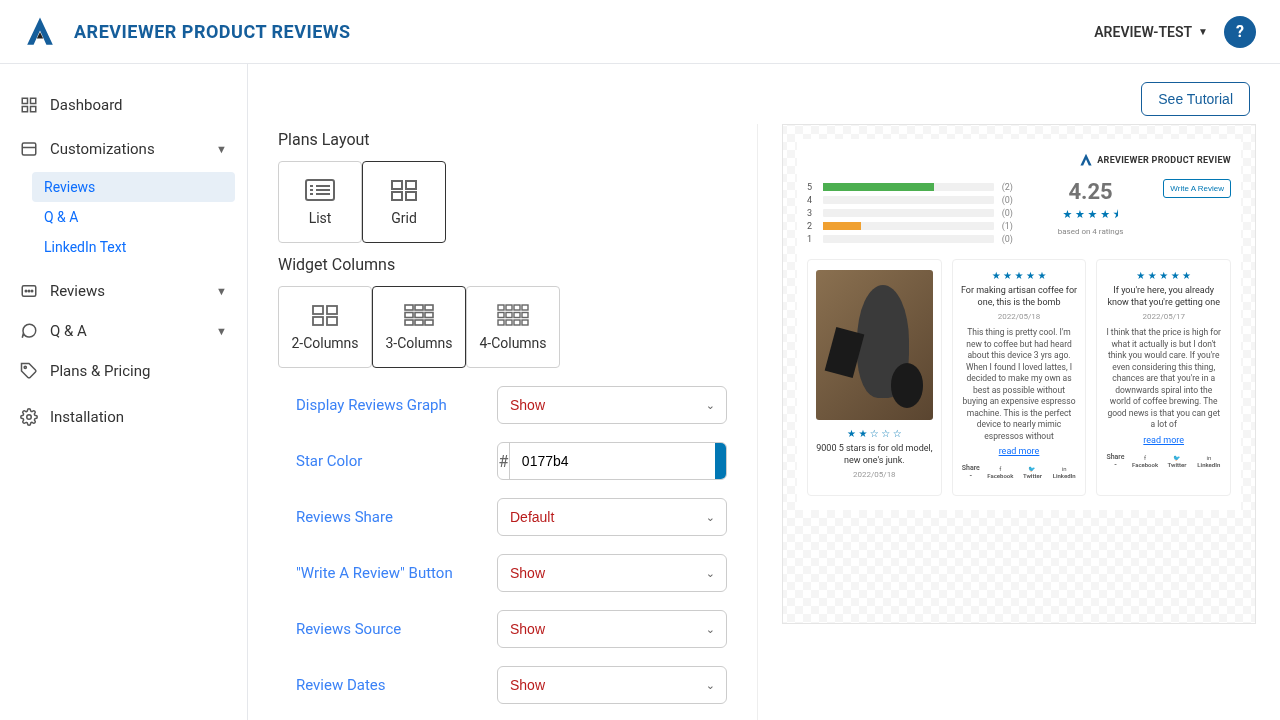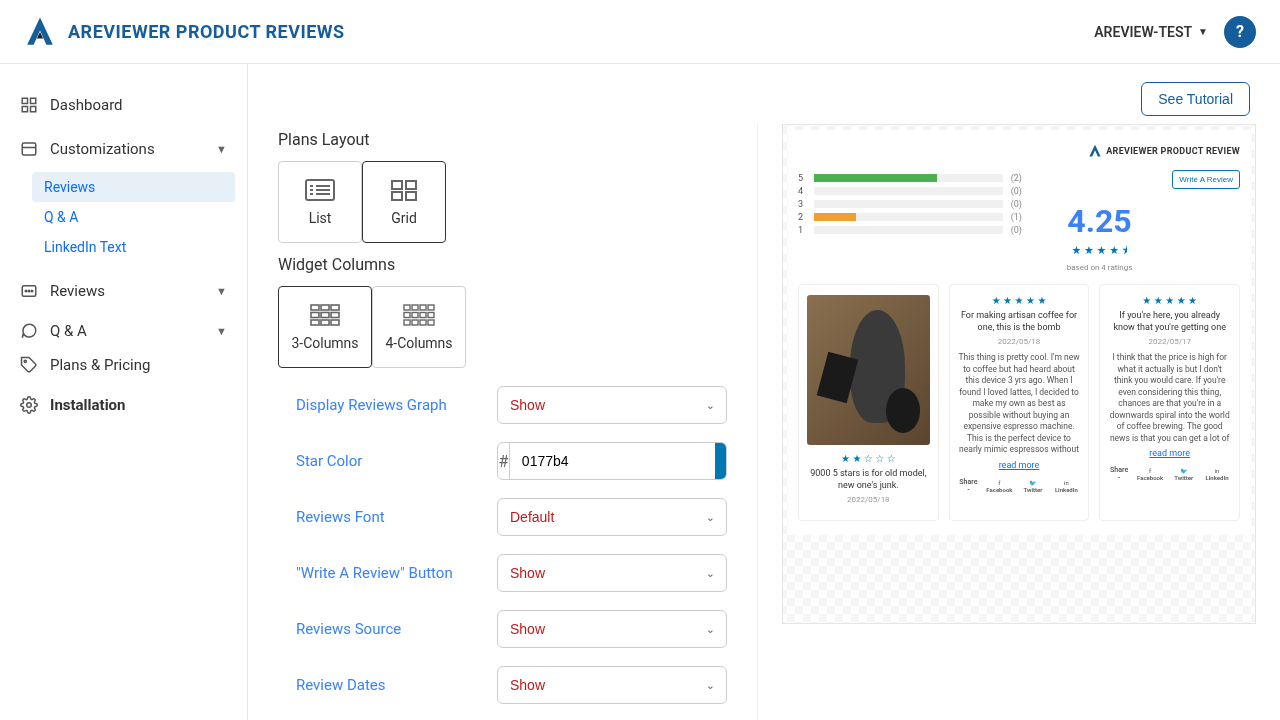--- a/index.html
+++ b/index.html
@@ -1,18 +1,18 @@
 <!DOCTYPE html>
 <html><head>
 <meta charset="utf-8">
 <style>
 * { box-sizing: border-box; margin: 0; padding: 0; }
 body { font-family: -apple-system, BlinkMacSystemFont, "Segoe UI", Roboto, sans-serif; background: #fff; color: #333; overflow: hidden; }
 .header { height: 64px; border-bottom: 1px solid #e5e7eb; display: flex; align-items: center; padding: 0 24px; justify-content: space-between; }
-.brand { display: flex; align-items: center; gap: 12px; }
+.brand { display: flex; align-items: center; gap: 18px; }
 .brand-logo { width: 32px; height: 32px; }
 .brand-text { color: #155e9b; font-weight: 700; font-size: 18px; letter-spacing: 0.5px; }
 .header-right { display: flex; align-items: center; gap: 16px; }
 .store-dd { font-weight: 600; font-size: 14px; color: #333; display: flex; align-items: center; gap: 6px; cursor: pointer; }
 .help-btn { width: 32px; height: 32px; border-radius: 50%; background: #155e9b; color: #fff; display: flex; align-items: center; justify-content: center; font-weight: 700; cursor: pointer; }
 .body { display: flex; height: calc(720px - 64px); }
 .sidebar { width: 248px; padding: 24px 12px; border-right: 1px solid #e5e7eb; overflow-y: auto; }
 .nav-item { display: flex; align-items: center; gap: 12px; padding: 8px 8px; font-size: 15px; color: #333; cursor: pointer; border-radius: 4px; }
 .nav-item .chev { margin-left: auto; font-size: 11px; color: #666; }
 .nav-item .icn { width: 18px; height: 18px; color: #555; }
@@ -39,33 +39,33 @@
 .hash { width: 36px; display: flex; align-items: center; justify-content: center; border-right: 1px solid #ccc; color: #666; }
 .cinput { flex: 1; border: none; padding: 10px 12px; font-size: 14px; outline: none; }
 .swatch { width: 36px; background: #0177b4; }
 .preview { flex: 1; padding: 18px 24px; position: relative; }
 .preview-head { display: flex; align-items: center; margin-bottom: 14px; }
 .preview-title { font-size: 24px; font-weight: 600; color: #222; }
 .device-icons { display: flex; gap: 16px; margin-left: auto; margin-right:auto; }
 .dev-ic { width: 26px; height: 26px; display: flex; align-items: center; justify-content: center; color: #555; cursor: pointer; }
 .dev-ic.active { border-bottom: 2px solid #0177b4; padding-bottom: 2px; }
 .expand-ic { color: #555; cursor: pointer; }
-.preview-box { border: 1px solid #e5e5e5; background: repeating-conic-gradient(#f5f5f5 0% 25%, #fff 0% 50%) 50% / 16px 16px; height: 500px; overflow-y: auto; padding: 5px; font-size: 10px; }
+.preview-box { border: 1px solid #e5e5e5; background: repeating-conic-gradient(#f5f5f5 0% 25%, #fff 0% 50%) 50% / 16px 16px; height: 500px; overflow-y: auto; padding: 14px; font-size: 10px; }
 .pv-inner { background: #fff; padding: 14px 10px; }
 .pv-logo { text-align: right; font-size: 9px; color: #333; font-weight: 700; letter-spacing: 0.3px; margin-bottom: 12px; display:flex; justify-content:flex-end; align-items:center; gap:4px;}
 .pv-top { display: flex; gap: 30px; align-items: flex-start; margin-bottom: 12px; }
 .bars { flex: 1; }
 .bar-row { display: flex; align-items: center; gap: 8px; margin: 3px 0; font-size: 9px; color: #555; }
 .bar-lbl { width: 8px; }
 .bar-bg { flex: 1; height: 8px; background: #f0f0f0; border-radius: 1px; position: relative; }
 .bar-fill { height: 100%; background: #4caf50; }
 .bar-fill.orange { background: #f0a030; }
 .bar-cnt { width: 16px; color: #888; }
 .score { text-align: center; padding: 0 10px; }
-.score-num { font-size: 32px; font-weight: 700; color: #3b82f6; margin-top: 32px; }
+.score-num { font-size: 22px; font-weight: 700; color: #737373; }
 .score-stars { color: #0177b4; font-size: 11px; margin: 2px 0; }
 .score-based { font-size: 8px; color: #888; }
 .write-btn { border: 1px solid #0177b4; color: #0177b4; font-size: 8px; padding: 4px 6px; border-radius: 3px; background: #fff; cursor: pointer; align-self: flex-start; }
 .reviews-grid { display: flex; gap: 10px; }
 .rev-card { flex: 1; border: 1px solid #eee; border-radius: 4px; padding: 10px 8px; text-align: center; font-size: 9px; color: #333; }
 .rev-img { width: 100%; height: 150px; background: linear-gradient(135deg,#8a7050,#5a4530); border-radius: 3px; margin-bottom: 8px; position:relative; overflow:hidden;}
 .rev-stars { color: #0177b4; font-size: 10px; margin-bottom: 4px; }
 .rev-title { font-weight: 400; margin-bottom: 4px; line-height: 1.3; }
 .rev-date { color: #999; font-size: 8px; margin-bottom: 6px; }
 .rev-body { color: #555; line-height: 1.35; font-size: 8.5px; }
@@ -131,28 +131,28 @@
       <span>Reviews</span>
       <span class="chev">▼</span>
     </div>
     <div class="nav-item" style="margin-top:6px;">
       <svg class="icn" viewBox="0 0 24 24" fill="none" stroke="currentColor" stroke-width="2">
           <path d="M21 11.5a8.38 8.38 0 01-9 8.4 8.5 8.5 0 01-7.6-4.7L3 21l1.9-5.7a8.38 8.38 0 01-.9-3.8 8.5 8.5 0 018.5-8.5 8.38 8.38 0 018.5 8.5z"></path>
         </svg>
       <span>Q &amp; A</span>
       <span class="chev">▼</span>
     </div>
-    <div class="nav-item" style="">
+    <div class="nav-item" style="margin-top:6px;">
       <svg class="icn" viewBox="0 0 24 24" fill="none" stroke="currentColor" stroke-width="2">
           <path d="M20.59 13.41l-7.17 7.17a2 2 0 01-2.83 0L2 12V2h10l8.59 8.59a2 2 0 010 2.82z"></path>
           <circle cx="7" cy="7" r="1.5"></circle>
         </svg>
       <span>Plans &amp; Pricing</span>
     </div>
-    <div class="nav-item" style="margin-top:6px;font-weight:bold;">
+    <div class="nav-item" style="margin-top:12px;">
       <svg class="icn" viewBox="0 0 24 24" fill="none" stroke="currentColor" stroke-width="2">
           <circle cx="12" cy="12" r="3"></circle>
           <path d="M19.4 15a1.65 1.65 0 00.33 1.82l.06.06a2 2 0 11-2.83 2.83l-.06-.06a1.65 1.65 0 00-1.82-.33 1.65 1.65 0 00-1 1.51V21a2 2 0 01-4 0v-.09A1.65 1.65 0 009 19.4a1.65 1.65 0 00-1.82.33l-.06.06a2 2 0 11-2.83-2.83l.06-.06a1.65 1.65 0 00.33-1.82 1.65 1.65 0 00-1.51-1H3a2 2 0 010-4h.09A1.65 1.65 0 004.6 9a1.65 1.65 0 00-.33-1.82l-.06-.06a2 2 0 112.83-2.83l.06.06a1.65 1.65 0 001.82.33H9a1.65 1.65 0 001-1.51V3a2 2 0 014 0v.09a1.65 1.65 0 001 1.51 1.65 1.65 0 001.82-.33l.06-.06a2 2 0 112.83 2.83l-.06.06a1.65 1.65 0 00-.33 1.82V9a1.65 1.65 0 001.51 1H21a2 2 0 010 4h-.09a1.65 1.65 0 00-1.51 1z"></path>
         </svg>
       <span>Installation</span>
     </div>
   </div>
 
   <div class="main">
     <div style="flex:1; display:flex; position:relative; background:#fff;">
@@ -185,20 +185,29 @@
                   <rect x="18" y="3" width="10" height="8"></rect>
                   <rect x="4" y="14" width="10" height="8"></rect>
                   <rect x="18" y="14" width="10" height="8"></rect>
                 </svg>
             <span>Grid</span>
           </div>
         </div>
 
         <div class="section-label">Widget Columns</div>
         <div class="layout-opts">
+          <div class="layout-card col-card">
+            <svg class="mini" viewBox="0 0 32 24" fill="none" stroke="#666" stroke-width="1.8">
+                  <rect x="4" y="3" width="10" height="8"></rect>
+                  <rect x="18" y="3" width="10" height="8"></rect>
+                  <rect x="4" y="14" width="10" height="8"></rect>
+                  <rect x="18" y="14" width="10" height="8"></rect>
+                </svg>
+            <span>2-Columns</span>
+          </div>
           <div class="layout-card col-card selected">
             <svg class="mini" viewBox="0 0 32 24" fill="none" stroke="#666" stroke-width="1.6">
                   <rect x="2" y="2" width="8" height="5"></rect>
                   <rect x="12" y="2" width="8" height="5"></rect>
                   <rect x="22" y="2" width="8" height="5"></rect>
                   <rect x="2" y="9.5" width="8" height="5"></rect>
                   <rect x="12" y="9.5" width="8" height="5"></rect>
                   <rect x="22" y="9.5" width="8" height="5"></rect>
                   <rect x="2" y="17" width="8" height="5"></rect>
                   <rect x="12" y="17" width="8" height="5"></rect>
@@ -231,21 +240,21 @@
         </div>
         <div class="form-row">
           <div class="form-label">Star Color</div>
           <div class="color-row">
             <div class="hash">#</div>
             <input class="cinput" value="0177b4" style="">
             <div class="swatch"></div>
           </div>
         </div>
         <div class="form-row">
-          <div class="form-label">Reviews Font</div>
+          <div class="form-label">Reviews Share</div>
           <div class="select-wrap"><select class="sel"><option>Default</option></select><span class="sel-arrow">⌄</span></div>
         </div>
         <div class="form-row">
           <div class="form-label">"Write A Review" Button</div>
           <div class="select-wrap"><select class="sel"><option>Show</option></select><span class="sel-arrow">⌄</span></div>
         </div>
         <div class="form-row">
           <div class="form-label">Reviews Source</div>
           <div class="select-wrap"><select class="sel"><option>Show</option></select><span class="sel-arrow">⌄</span></div>
         </div>

